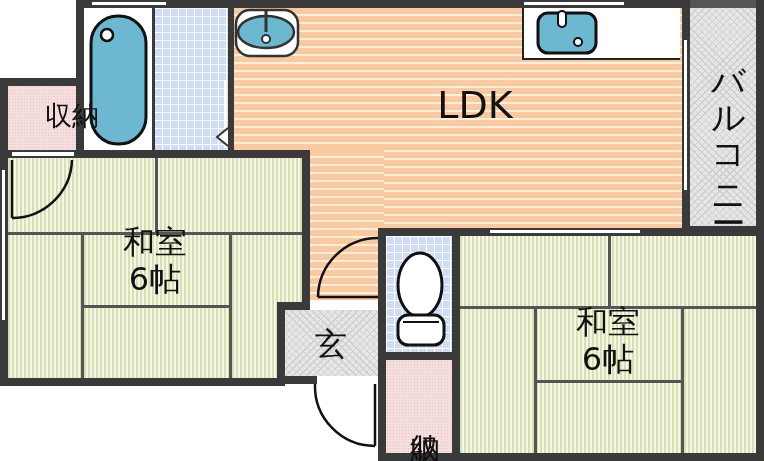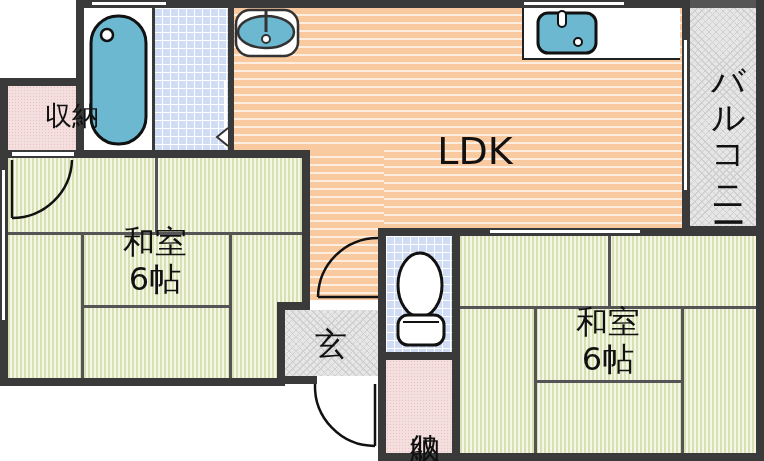--- a/index.html
+++ b/index.html
@@ -128,21 +128,21 @@
     <line x1="318" y1="297" x2="378" y2="297"></line>
   </g>
   <g fill="none" stroke="#111" stroke-width="2.5">
     <path d="M315 384 A 60 60 0 0 0 375 446"></path>
     <line x1="375" y1="384" x2="375" y2="446"></line>
   </g>
 
   <path d="M228 128 L217 137 L228 146" fill="#fff" stroke="#333" stroke-width="2"></path>
 </svg>
 
-<div class="lbl" style="left:400px;top:84px;width:150px;font-size:38px;margin-top:46px;">
+<div class="lbl" style="left:400px;top:84px;width:150px;font-size:38px;">
   <div>LDK</div>
 </div>
 
 <div class="lbl" style="left:95px;top:224px;width:120px;font-size:32px;">
   <div>和室</div>
   <div>6帖</div>
 </div>
 
 <div class="lbl" style="left:548px;top:304px;width:120px;font-size:32px;">
   <div>和室</div>

